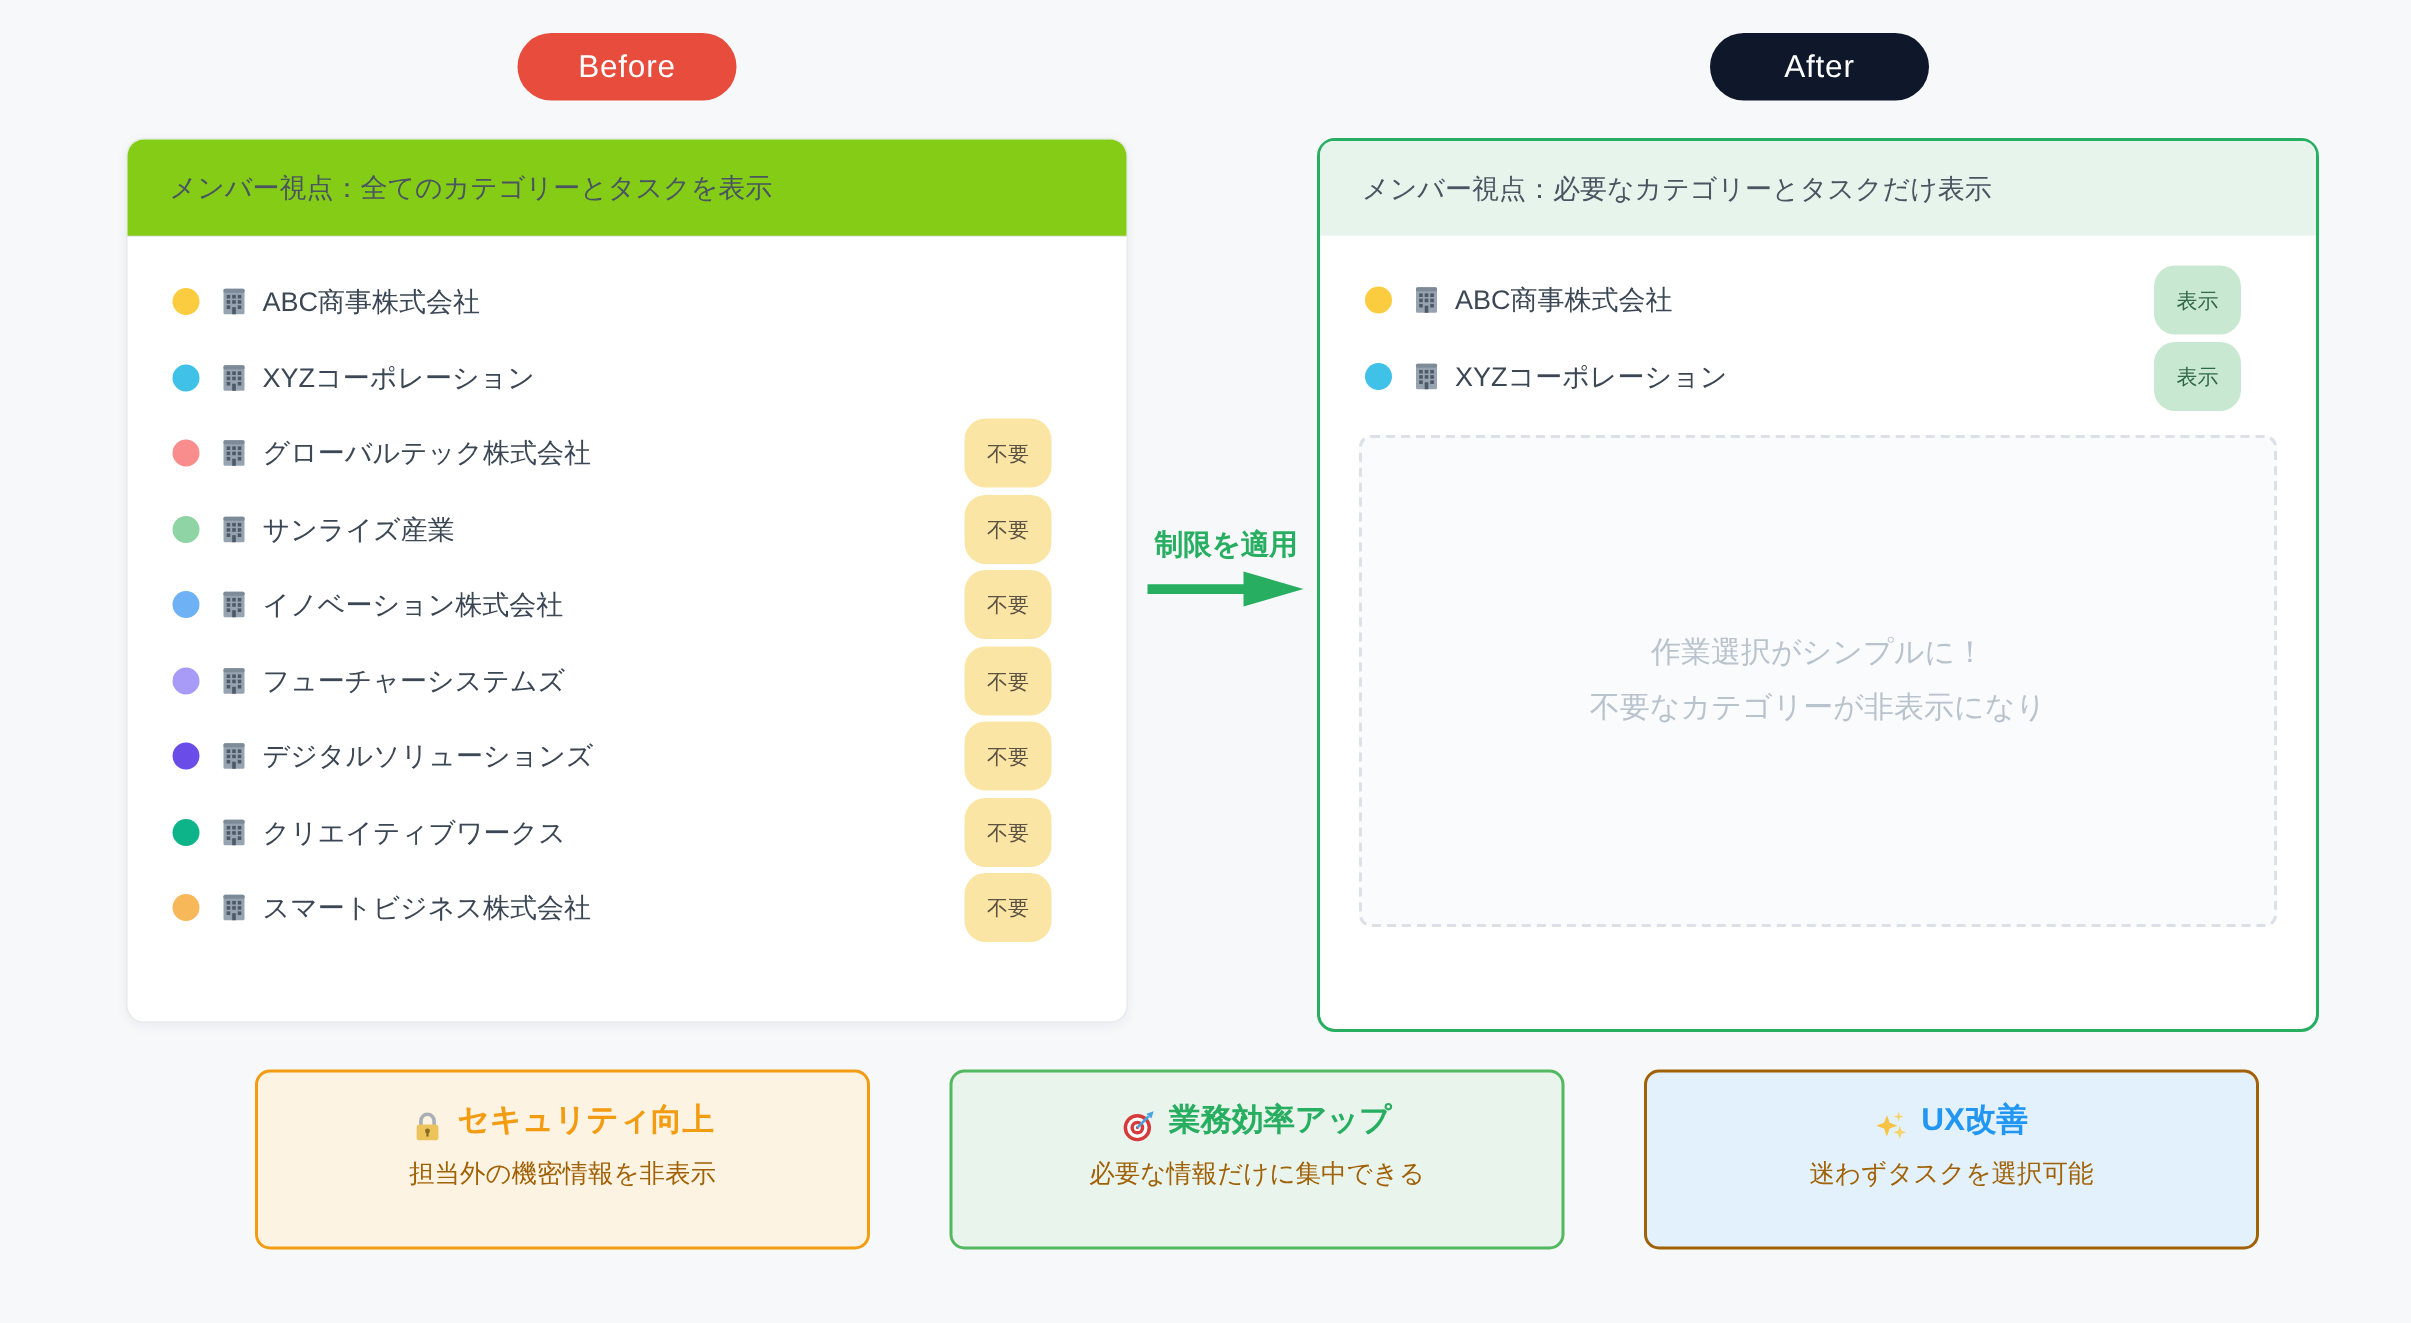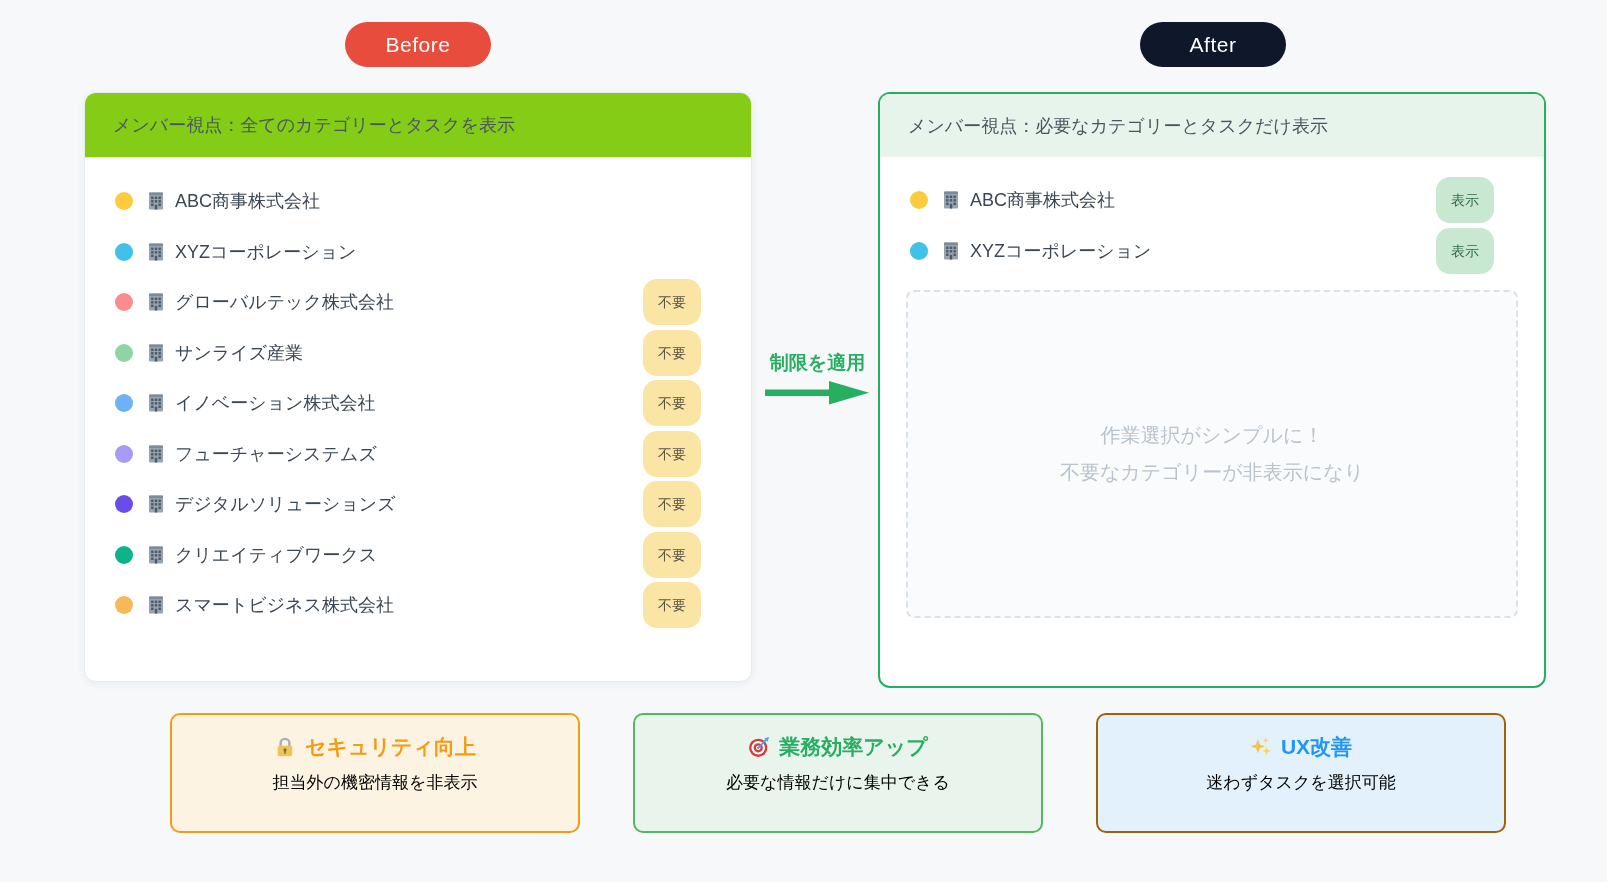--- a/index.html
+++ b/index.html
@@ -67,29 +67,29 @@
 
   
   .benefit-card {
     position:absolute; top:713px; width:410px; height:120px;
     border-radius:10px; text-align:center; padding-top:17px;
   }
   .card-security   { left:170px;  background:#fdf3e2; border:2px solid #f39c12; }
   .card-efficiency { left:633px;  background:#e9f5ec; border:2px solid #53b85f; }
   .card-ux         { left:1096px; background:#e2f1fc; border:2px solid #a16207; }
   .card-title {
-    display:flex; align-items:center; justify-content:center; gap:9px;
+    display:flex; align-items:flex-end; justify-content:center; gap:9px;
     font-size:21px; font-weight:bold; line-height:30px; margin-bottom:9px;
   }
   .card-security   .card-title { color:#f39c12; }
   .card-efficiency .card-title { color:#27ae60; }
   .card-ux         .card-title { color:#2196f3; }
   .card-icon { display:flex; width:22px; height:22px; }
   .card-icon svg { width:22px; height:22px; }
-  .card-desc { font-size:17px; color:#000000; }
+  .card-desc { font-size:17px; color:#a16207; }
 </style>
 </head>
 <body>
 
 <div class="pill pill-before">Before</div>
 <section class="panel panel-before">
   <header class="panel-header">メンバー視点：全てのカテゴリーとタスクを表示</header>
   <div class="list">
       <div class="row">
         <span class="dot" style="background:#fbcc3f"></span>

